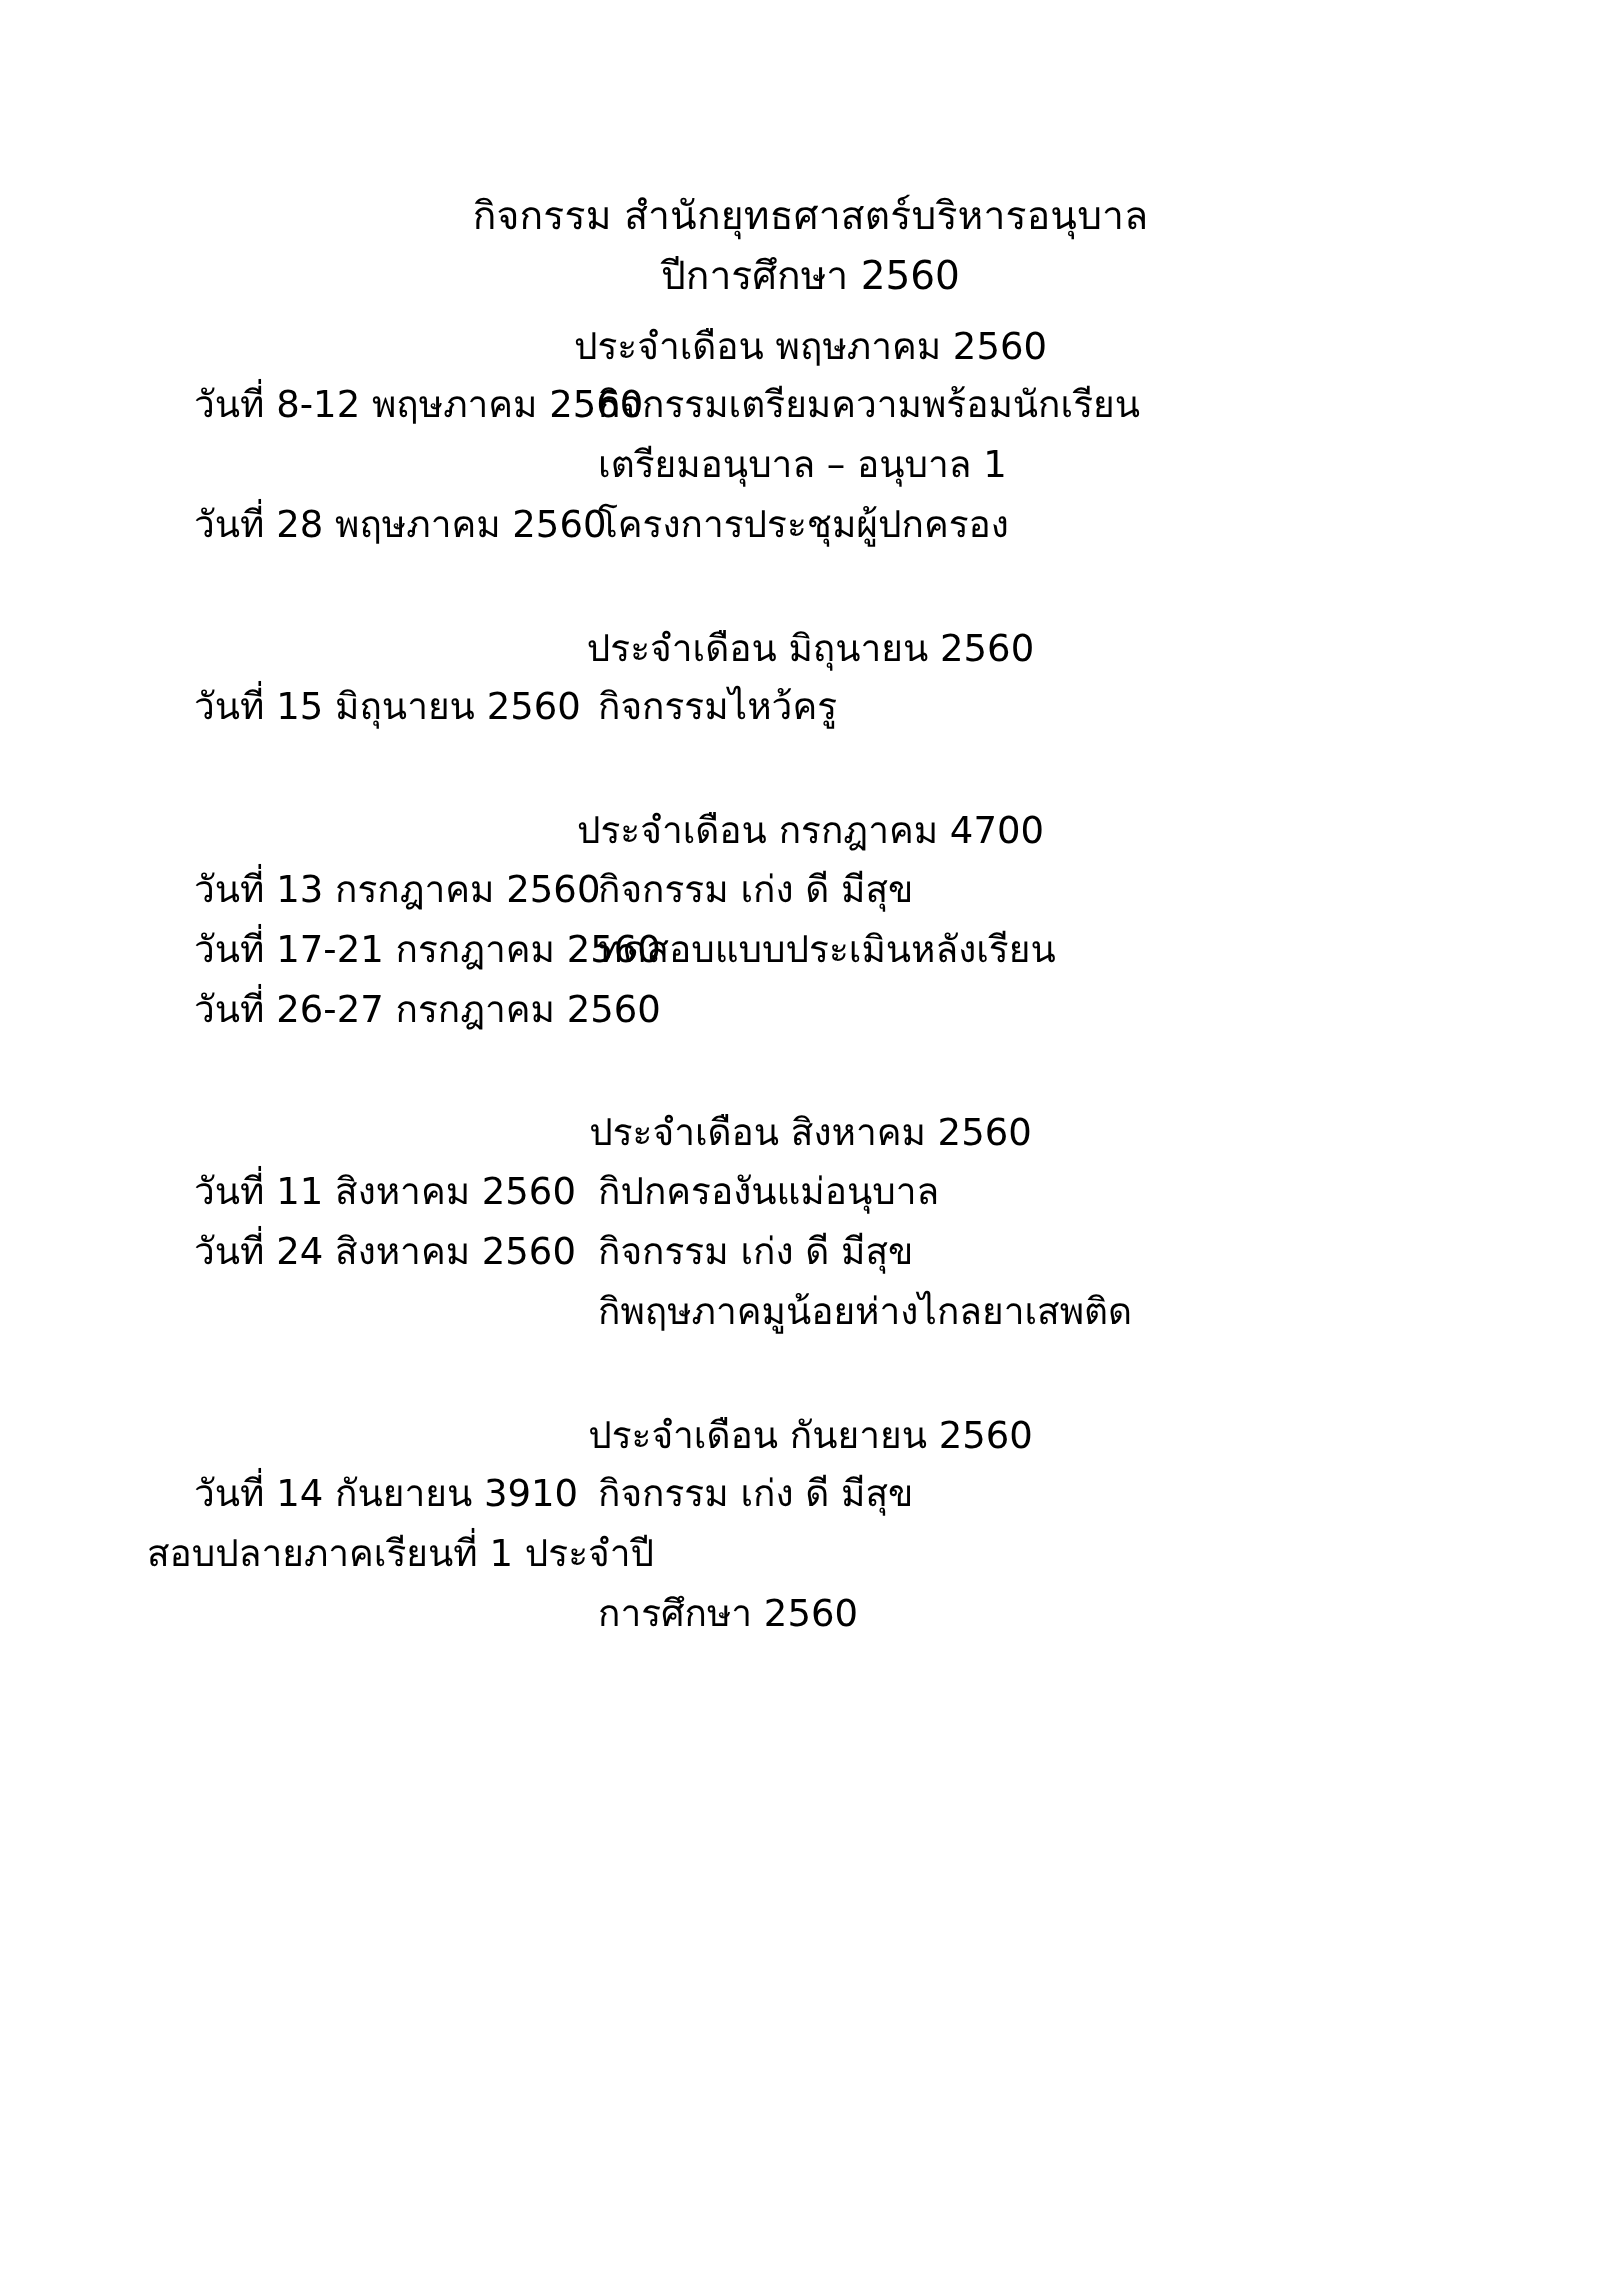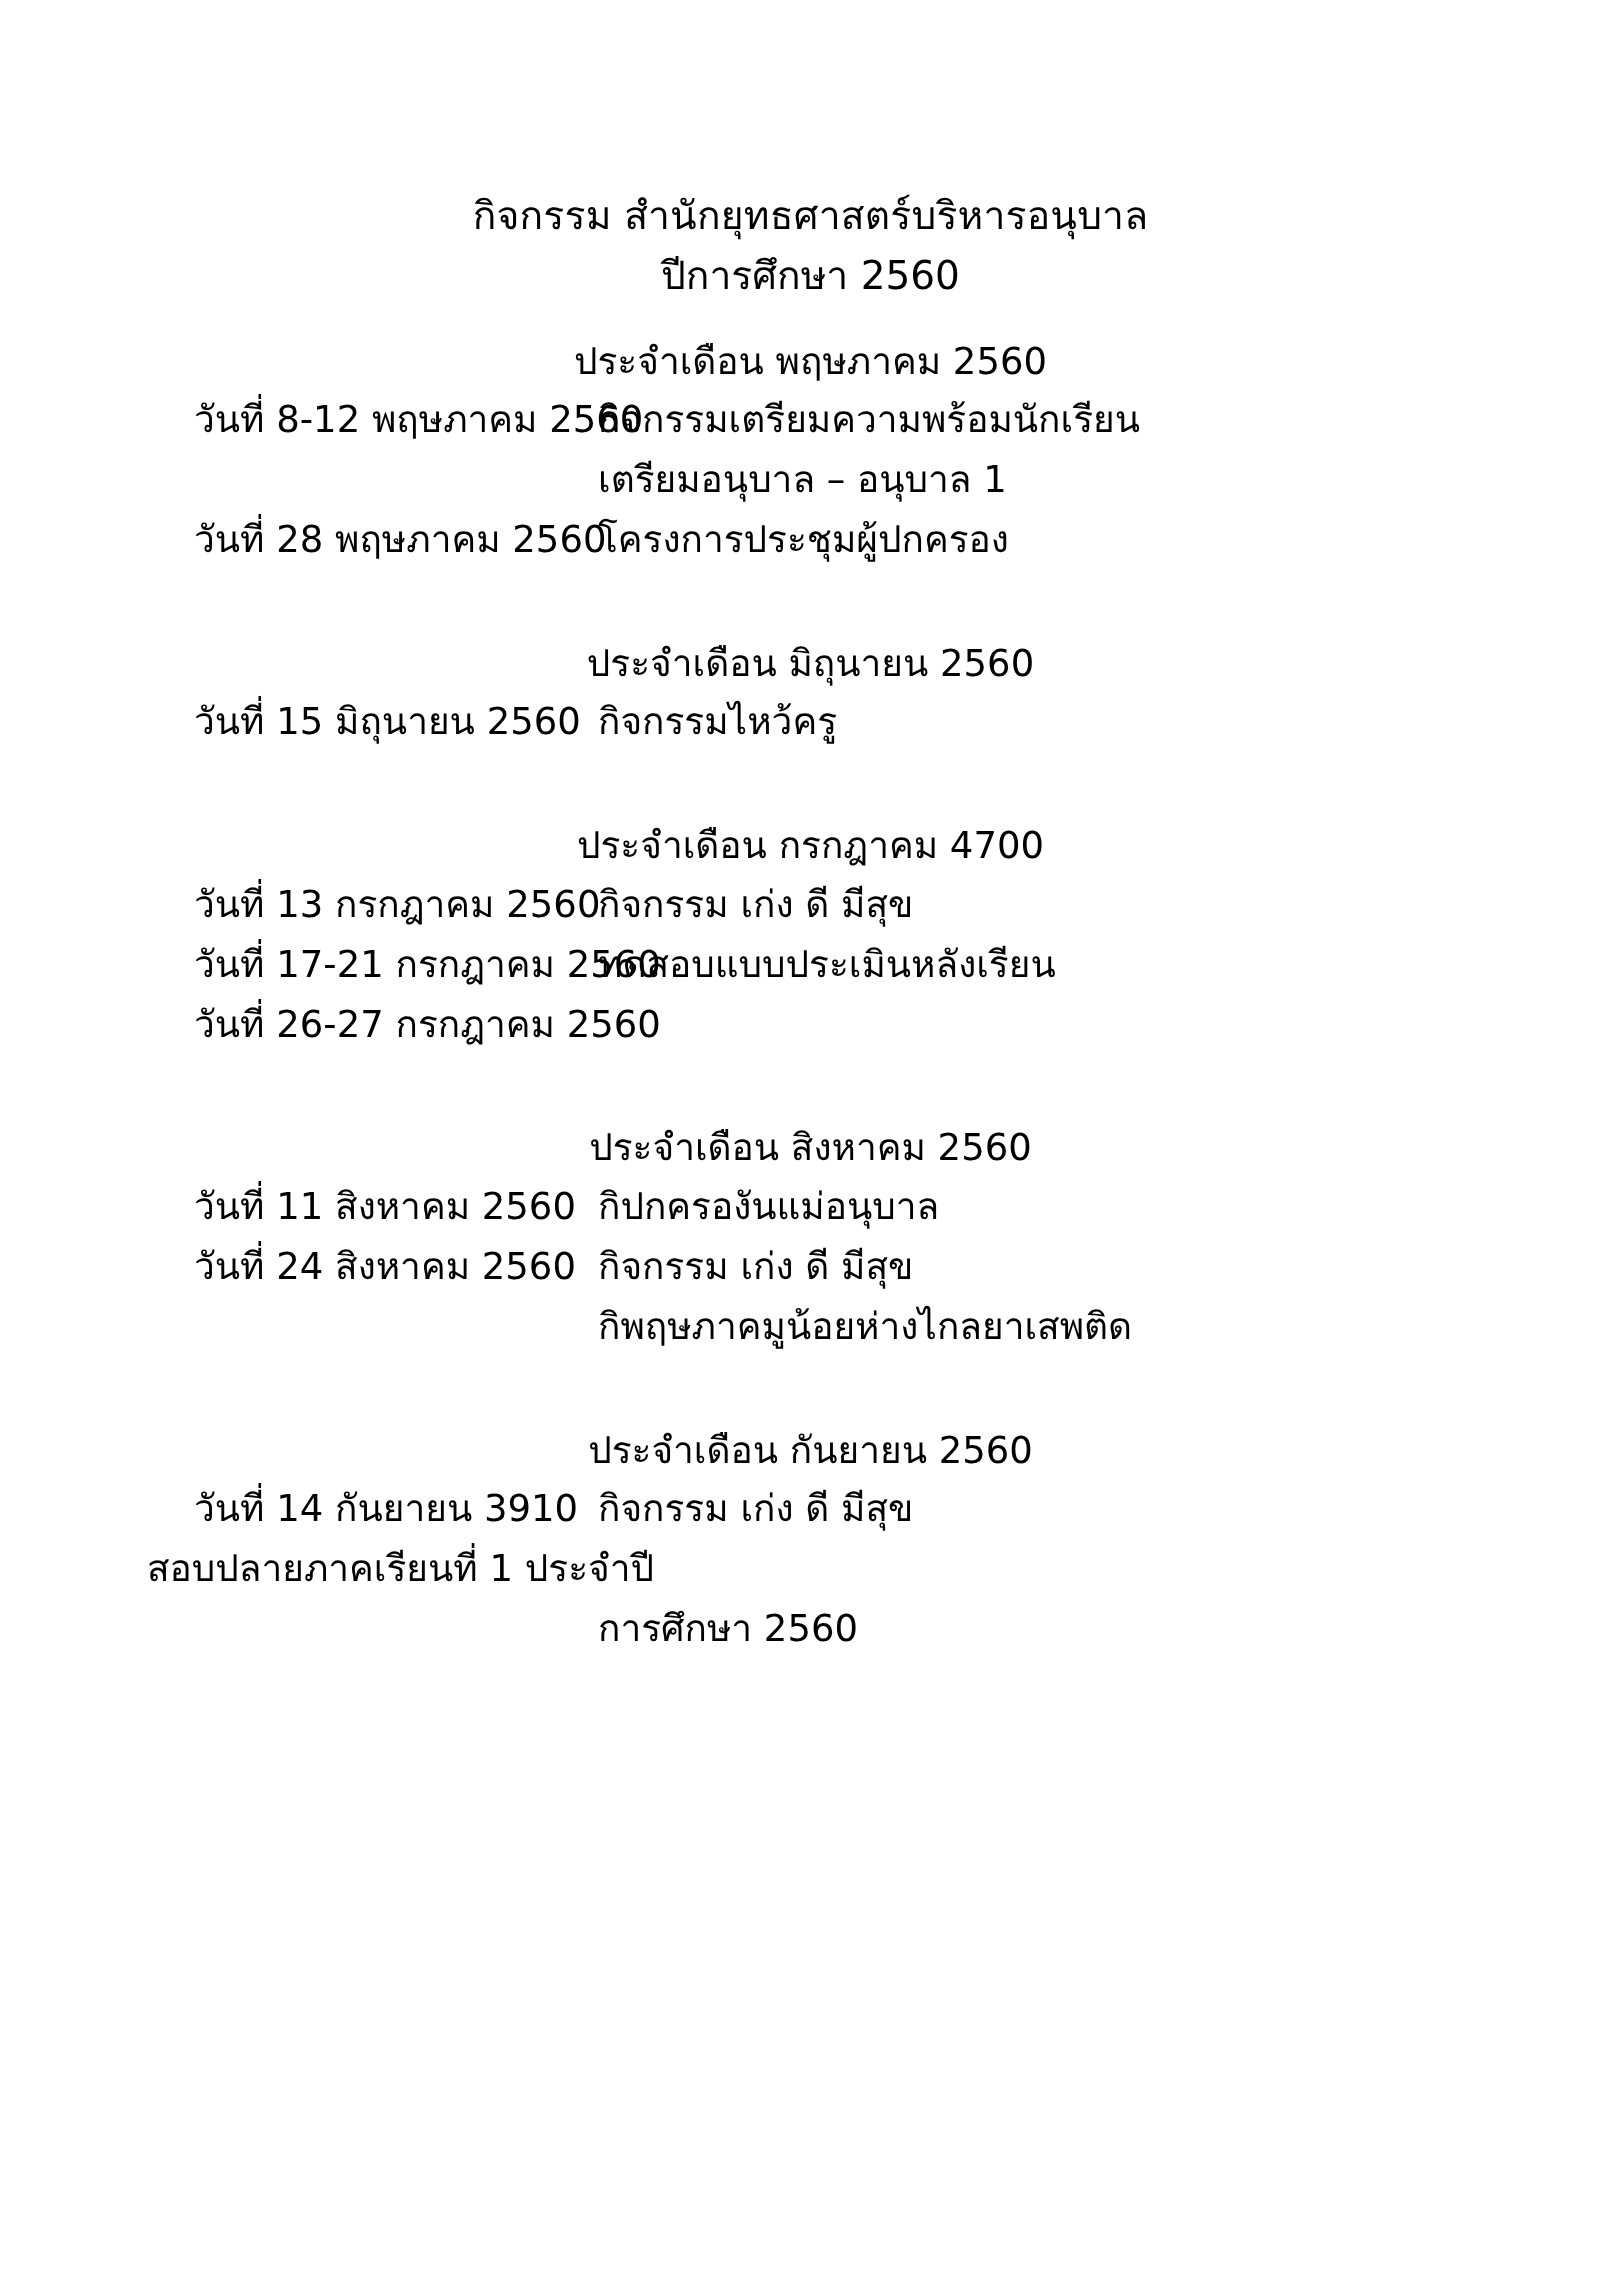--- a/index.html
+++ b/index.html
@@ -58,21 +58,21 @@
     box-sizing: border-box;
     white-space: nowrap;
   }
   .col-activity {
     flex: 1 1 auto;
   }
   .row.cont .col-date {
     visibility: hidden;
   }
   .first-section {
-    margin-top: 26px;
+    margin-top: 11px;
   }
 </style>
 </head>
 <body>
 
 <div class="page">
 
   <div class="title-block">
     <div class="doc-title">กิจกรรม สำนักยุทธศาสตร์บริหารอนุบาล</div>
     <div class="doc-subtitle">ปีการศึกษา 2560</div>

